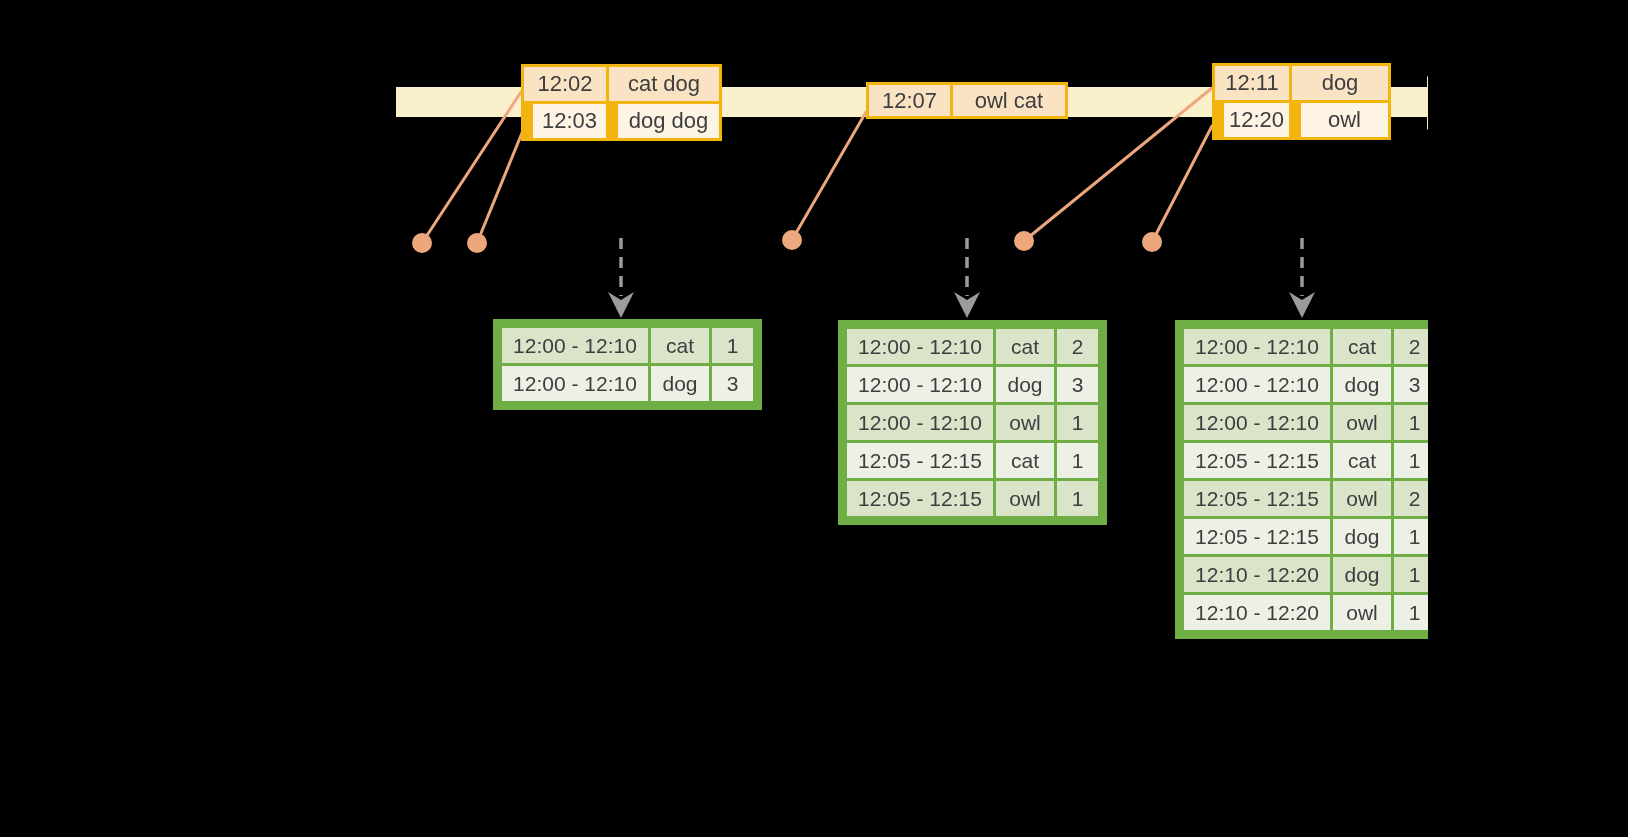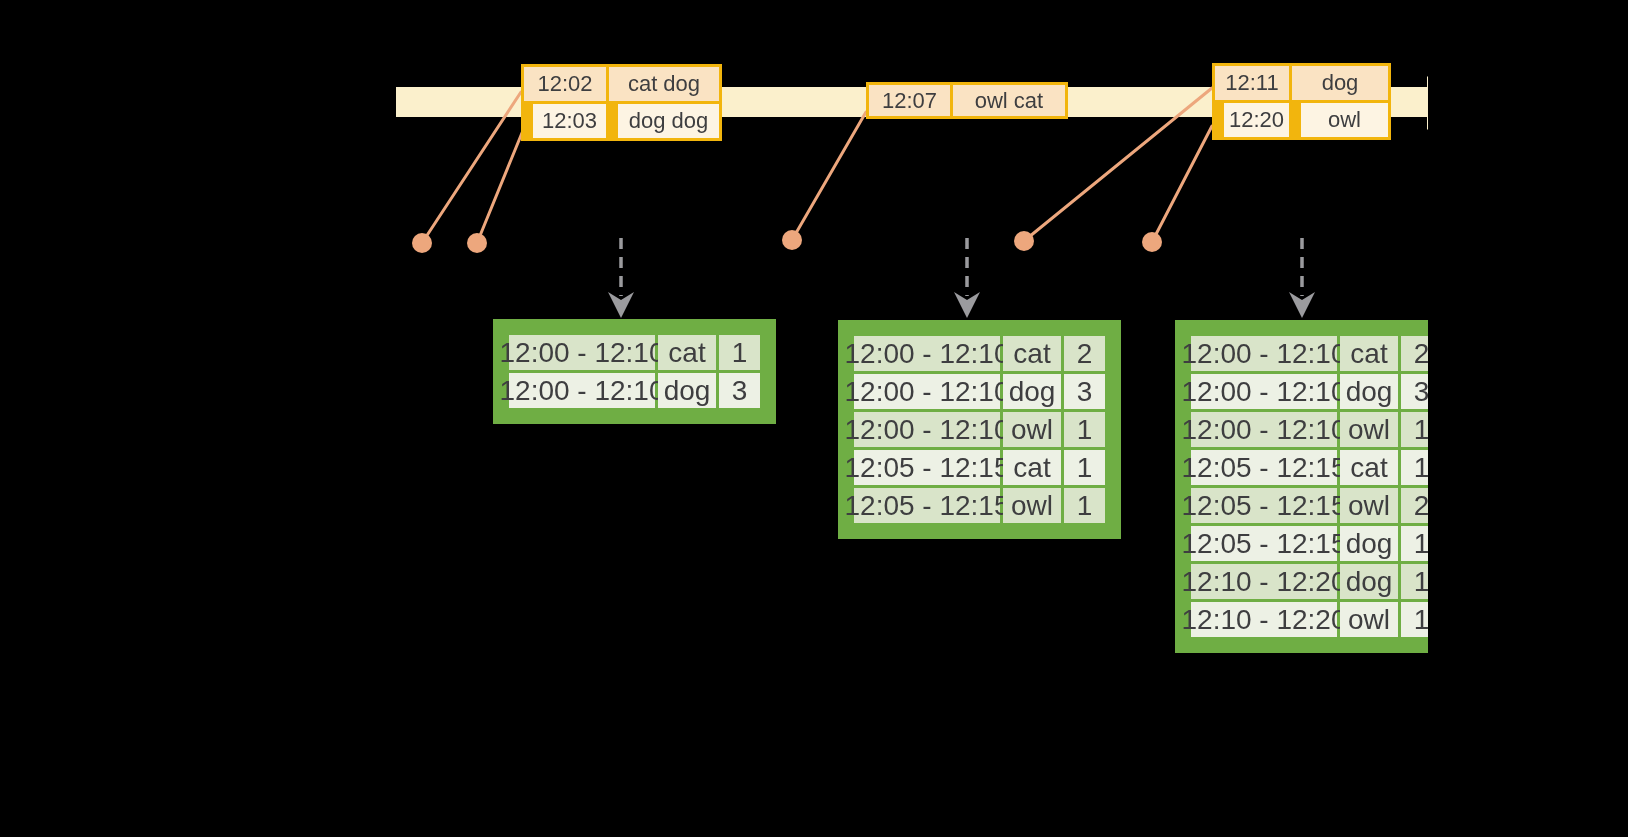--- a/index.html
+++ b/index.html
@@ -33,24 +33,24 @@
     padding: 3px;
     box-sizing: border-box;
     background: var(--event-border);
     font-size: 22px;
   }
   
   .rtable {
     position: absolute;
     display: grid;
     gap: 3px;
-    padding: 16px;
+    padding: 9px;
     box-sizing: border-box;
     background: var(--result-border);
-    font-size: 28px;
+    font-size: 21px;
     grid-template-columns: 146px 58px 41px;
     grid-auto-rows: 35px;
   }
   .trow { display: contents; }
   .cell {
     display: flex;
     align-items: center;
     justify-content: center;
     color: var(--text);
     white-space: nowrap;

